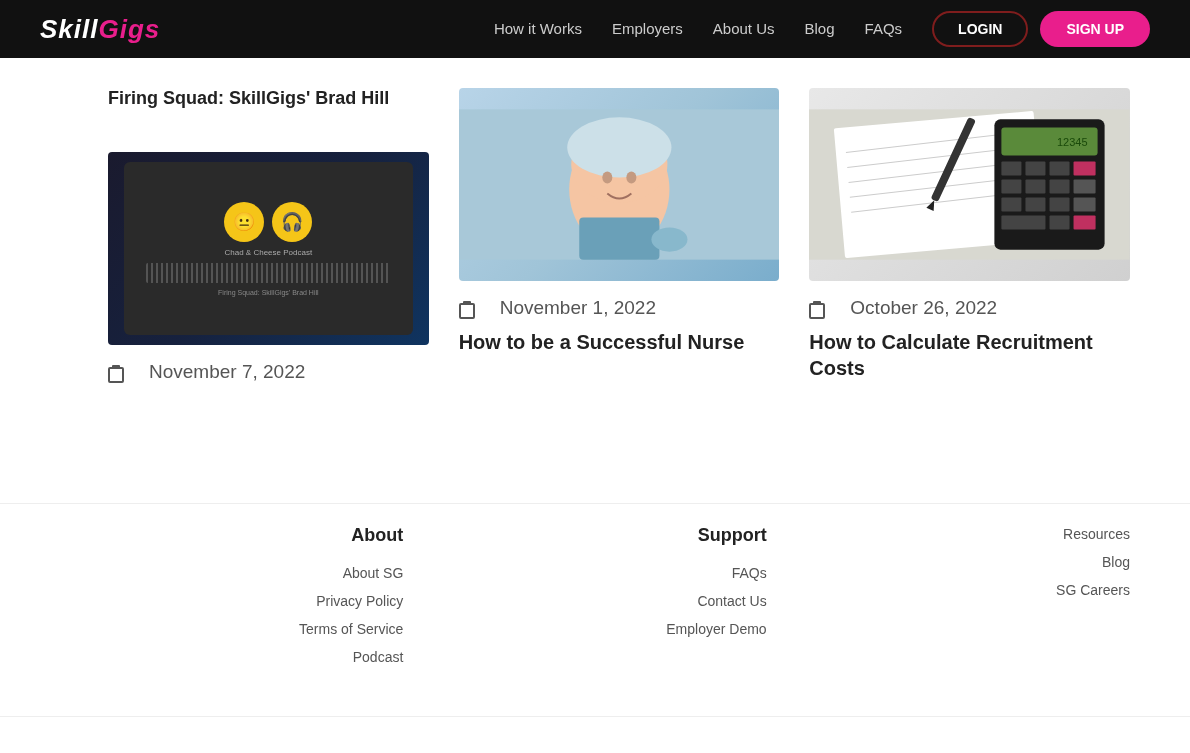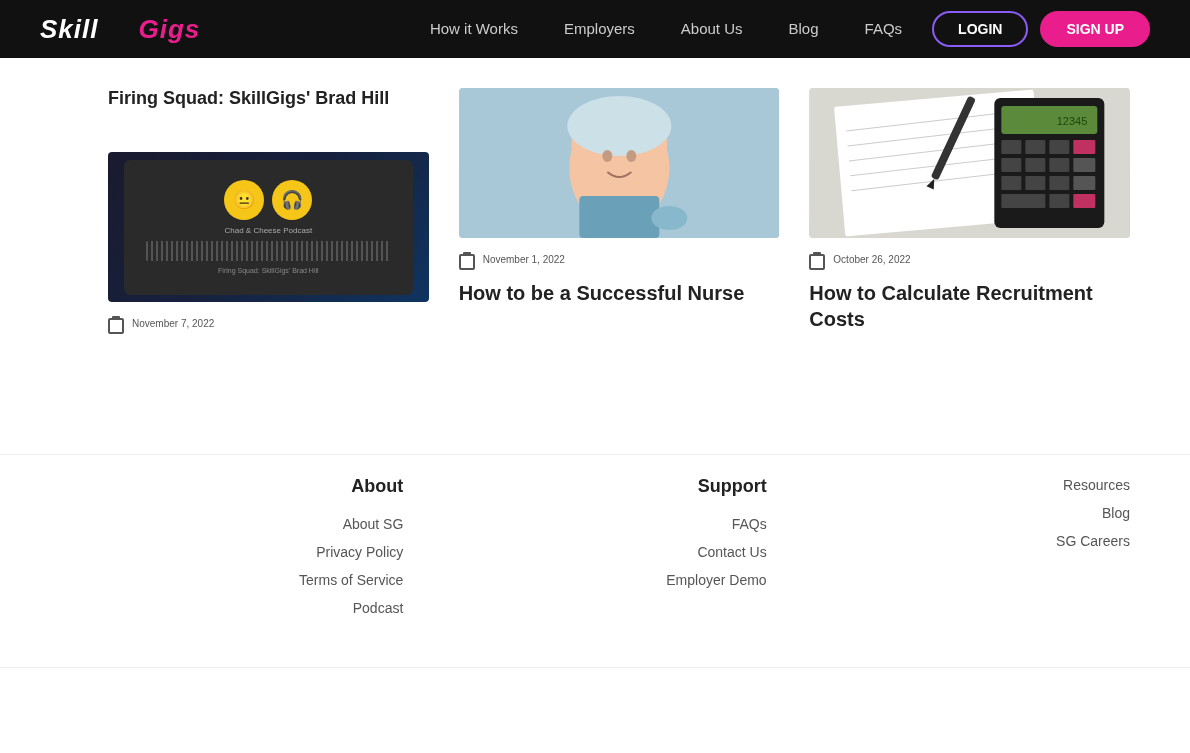--- a/index.html
+++ b/index.html
@@ -19,33 +19,33 @@
     .nav-logo-text {
       color: #fff;
       font-size: 26px;
       font-weight: bold;
       font-style: italic;
       letter-spacing: 1px;
     }
     .nav-logo-text span { color: #e91e8c; }
     .nav-links {
       display: flex;
-      gap: 46px;
+      gap: 30px;
       list-style: none;
       margin-right: 30px;
     }
     .nav-links a {
       color: #ccc;
       text-decoration: none;
       font-size: 15px;
     }
     .btn-login {
       background: transparent;
       color: #fff;
-      border: 2px solid #8b5cf6;
+      border: 2px solid #7f1d1d;
       padding: 8px 24px;
       border-radius: 25px;
       cursor: pointer;
       font-size: 14px;
       font-weight: bold;
       margin-right: 12px;
     }
     .btn-signup {
       background: #e91e8c;
       color: #fff;
@@ -76,21 +76,21 @@
       font-size: 18px;
       font-weight: bold;
       color: #222;
       margin-bottom: 14px;
       min-height: 50px;
     }
 
     
     .img-placeholder {
       width: 100%;
-      height: 150px;
+      height: 193px;
       border-radius: 4px;
       margin-bottom: 16px;
       overflow: hidden;
       position: relative;
     }
     .img-podcast {
       background: linear-gradient(135deg, #1a1a2e 0%, #16213e 50%, #0f3460 100%);
       display: flex;
       align-items: center;
       justify-content: center;
@@ -132,25 +132,25 @@
 
     .img-calculator {
       background: linear-gradient(135deg, #e8e8e8 0%, #d0d0d0 100%);
       display: flex;
       align-items: center;
       justify-content: center;
     }
 
     .article-meta {
       display: flex;
-      align-items: flex-start;
-      gap: 8px;
+      align-items: flex-end;
+      gap: 25px;
       margin-bottom: 10px;
       color: #555;
-      font-size: 10px;
+      font-size: 19px;
     }
     .calendar-icon {
       width: 16px;
       height: 16px;
       border: 2px solid #555;
       border-radius: 2px;
       display: inline-flex;
       align-items: center;
       justify-content: center;
       font-size: 8px;
@@ -211,21 +211,21 @@
       align-items: center;
       justify-content: space-between;
     }
   </style>
 </head>
 <body>
 
 <nav>
   <div class="nav-logo">
     <span class="nav-logo-text">
-      <span style="color:#fff;">Skill</span><span style="color:#e91e8c;margin-left:40px;">Gigs</span>
+      <span style="color:#fff;">Skill</span><span style="color:#e91e8c;">Gigs</span>
     </span>
   </div>
   <ul class="nav-links">
     <li><a>How it Works</a></li>
     <li><a>Employers</a></li>
     <li><a>About Us</a></li>
     <li><a>Blog</a></li>
     <li><a>FAQs</a></li>
   </ul>
   <button class="btn-login">LOGIN</button>

